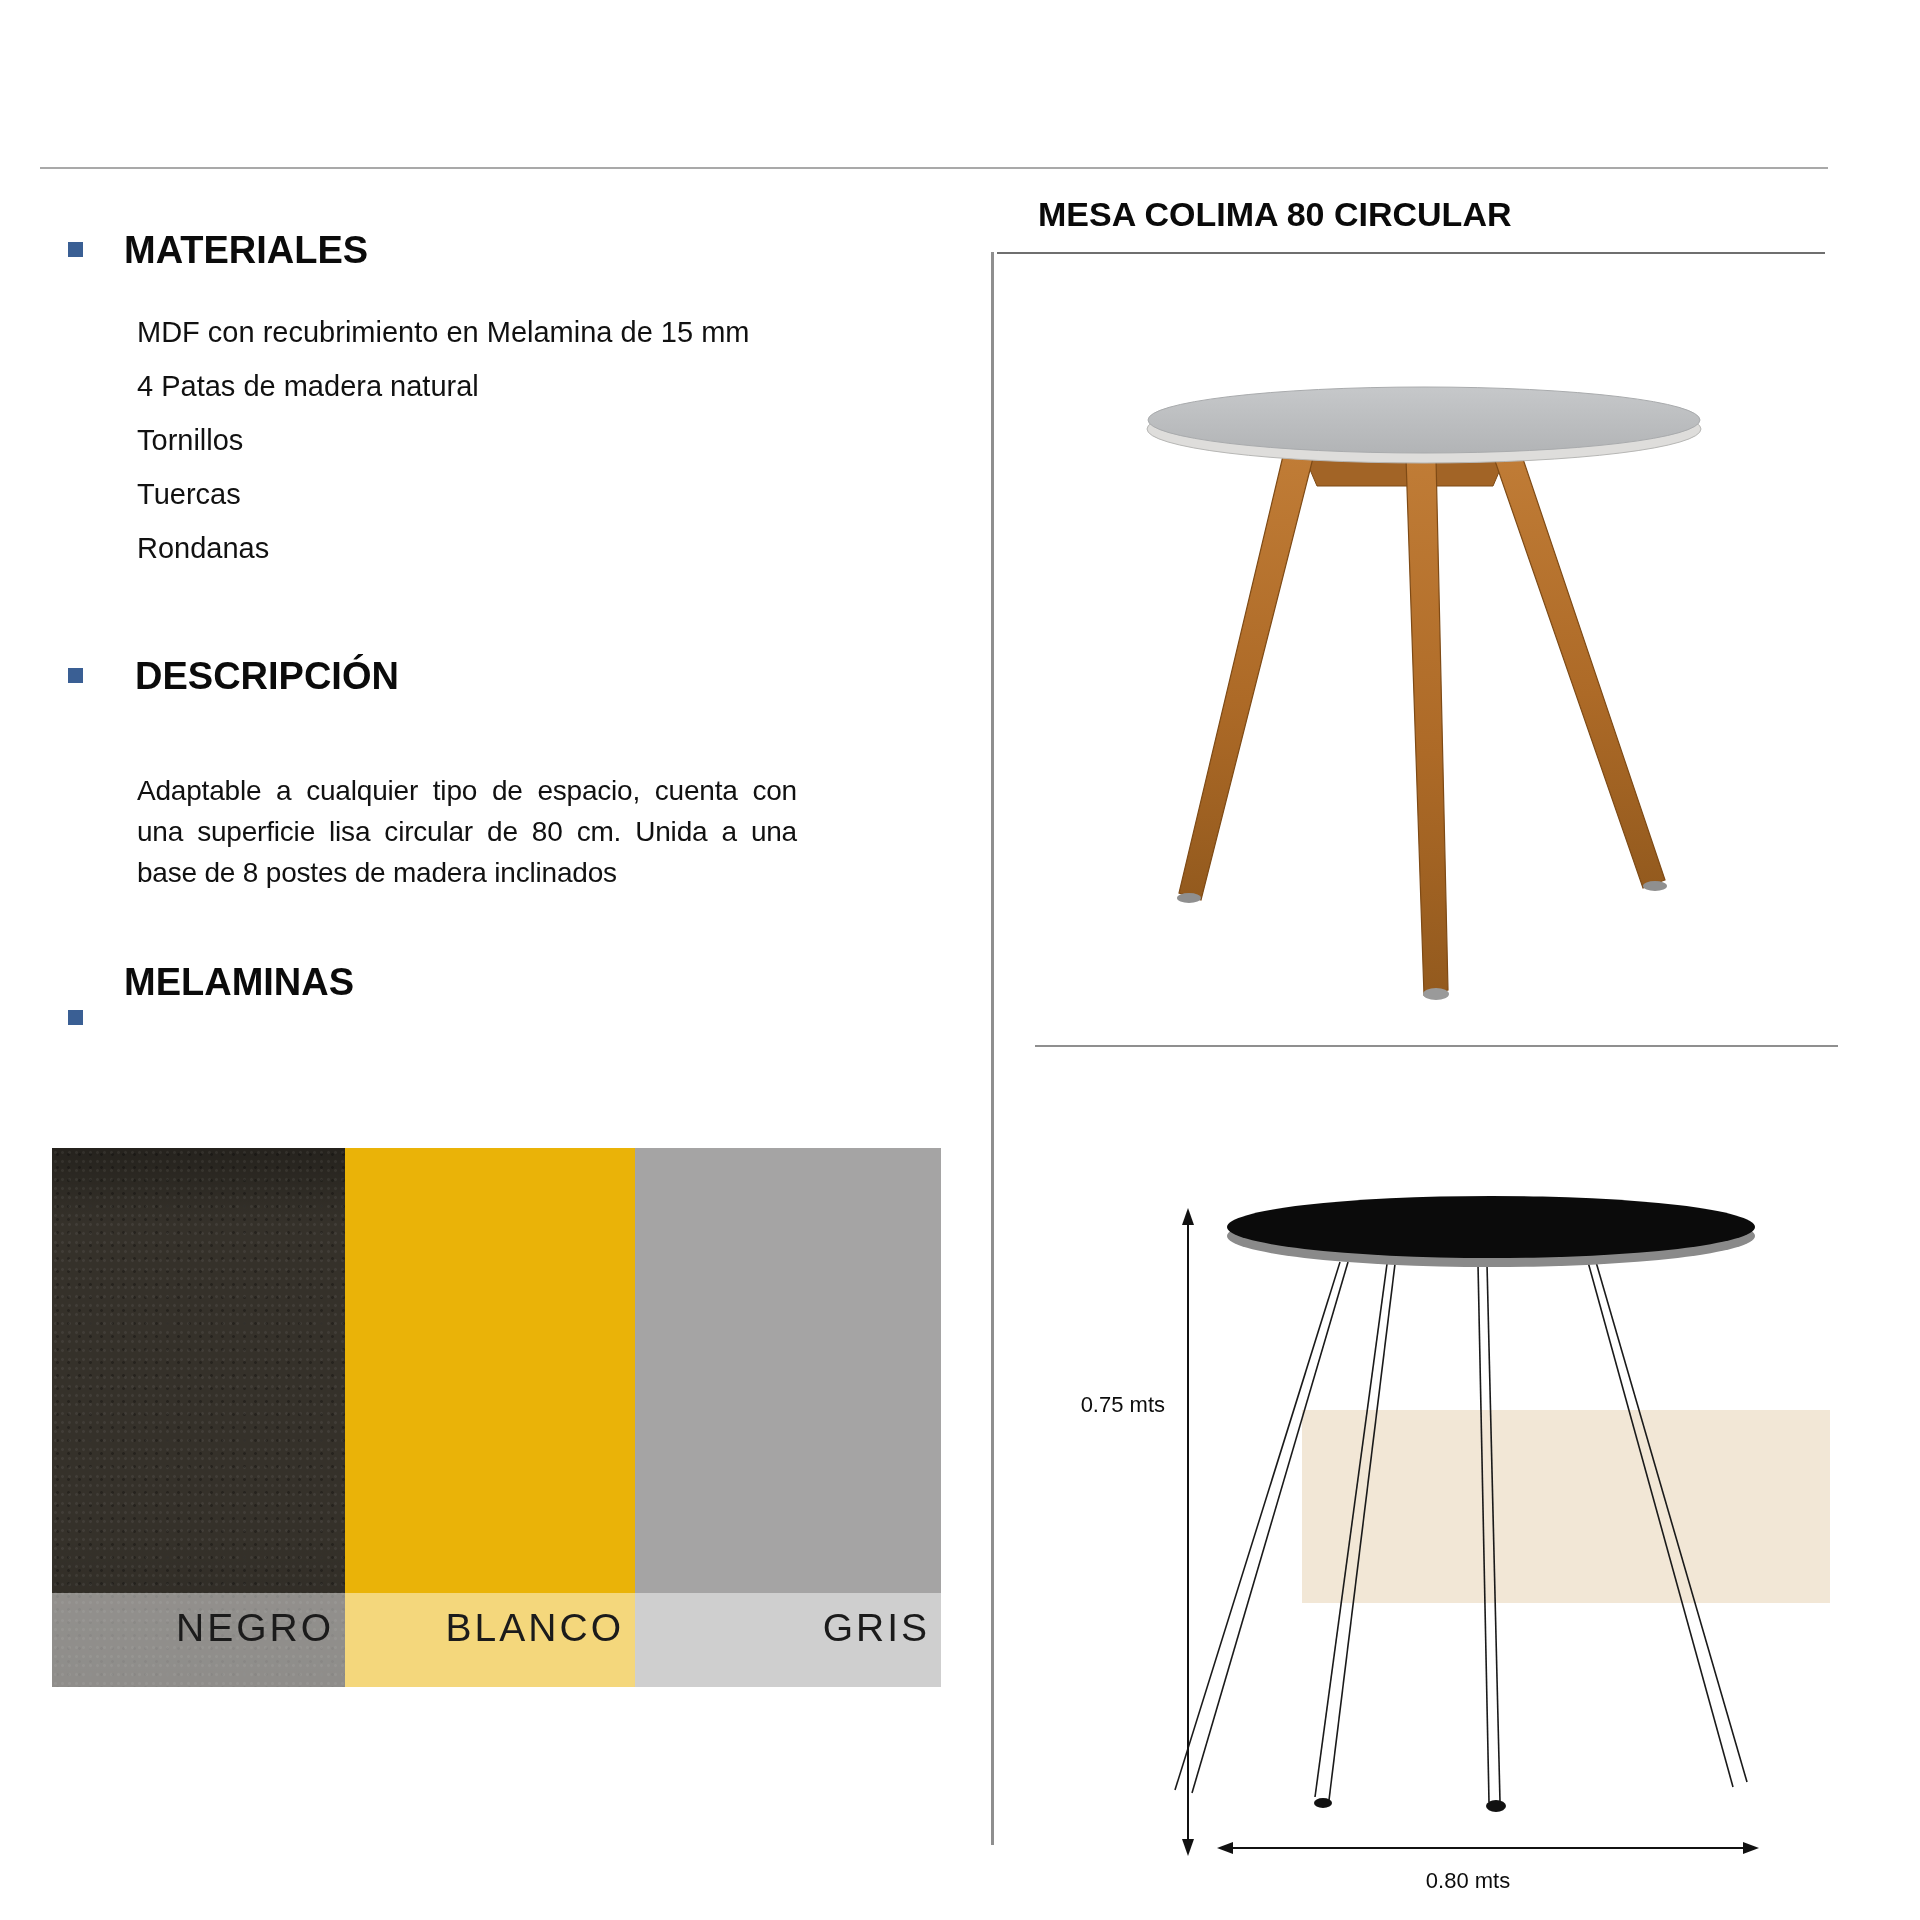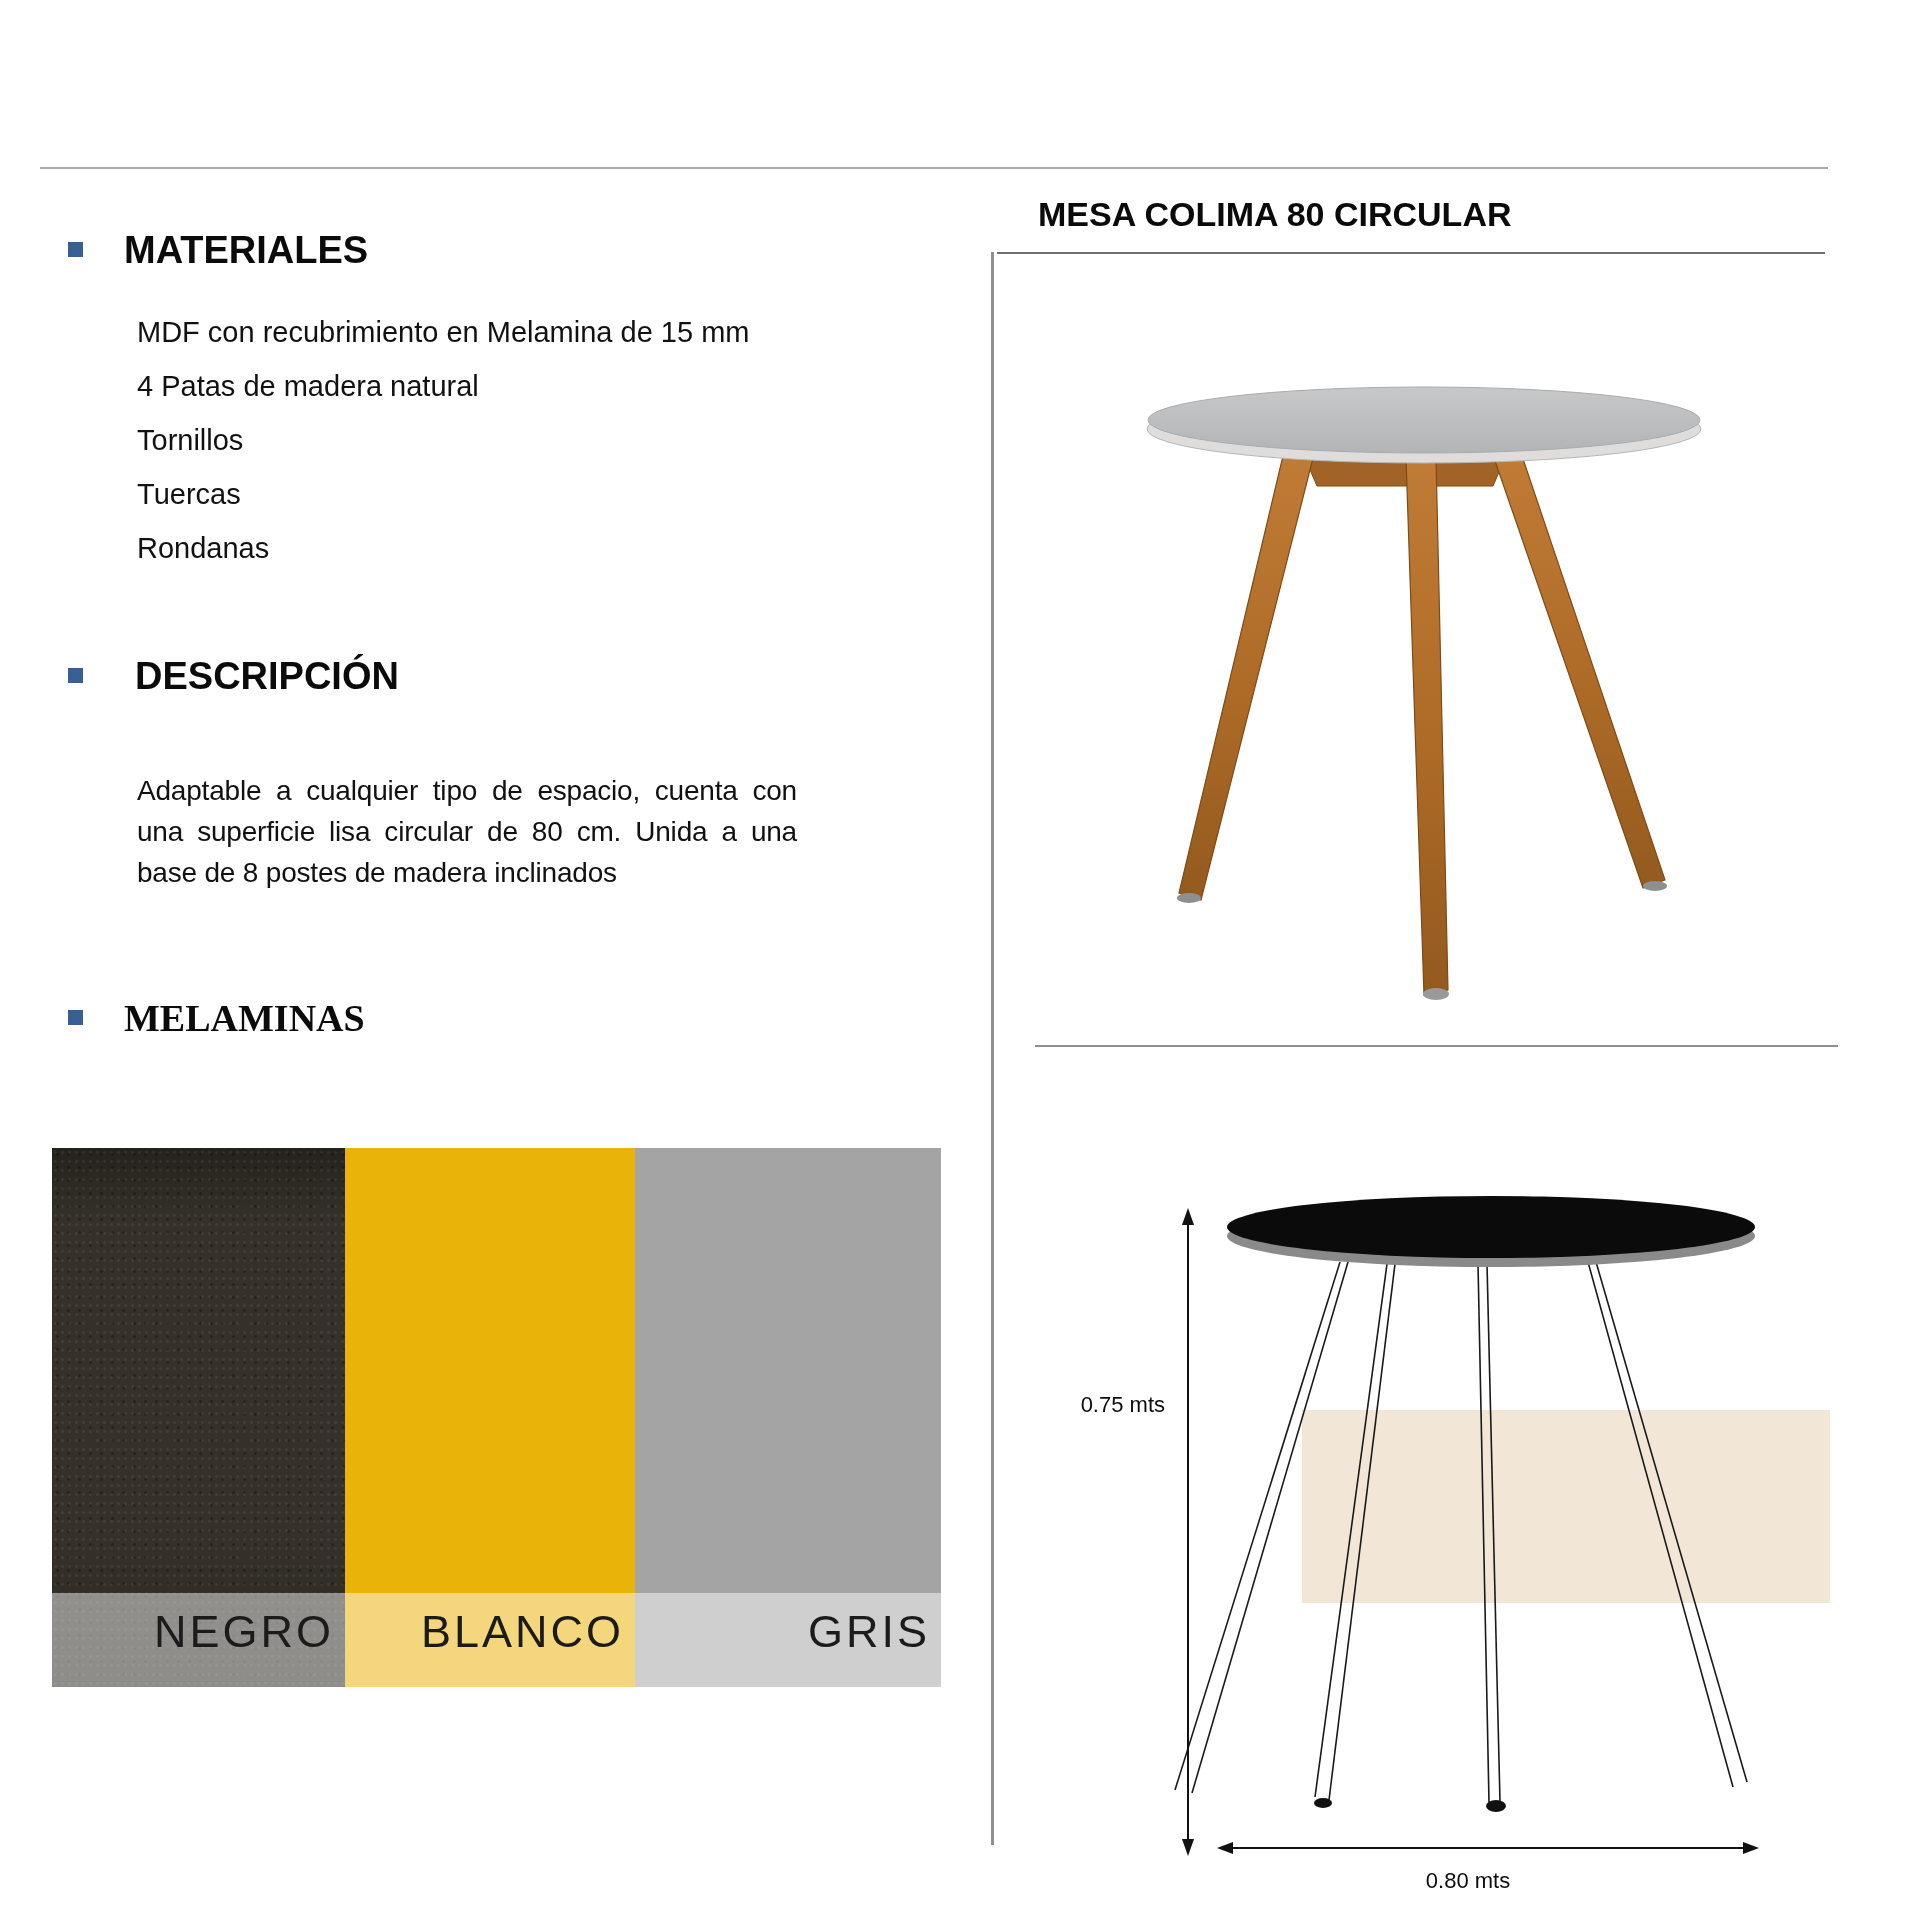--- a/index.html
+++ b/index.html
@@ -9,21 +9,21 @@
   .rule{background:#a9a9a9;}
   .bullet{width:15px;height:15px;}
   .heading{font-weight:bold;font-size:38px;line-height:1.1;color:#0b0b0b;letter-spacing:0px;}
   .list-item{font-size:29px;line-height:1;color:#111;white-space:nowrap;}
   .para-line{font-size:28px;line-height:41px;color:#111;letter-spacing:-0.2px;
              text-align:justify;text-align-last:justify;width:660px;}
   .para-line.last{text-align:left;text-align-last:left;}
   .swatch{position:absolute;top:0;height:539px;}
   .swatch-label-band{position:absolute;left:0;right:0;top:445px;height:94px;
                      background:rgba(255,255,255,0.47);}
-  .swatch-label{position:absolute;right:11px;top:13px;font-size:45px;letter-spacing:3px;
+  .swatch-label{position:absolute;right:11px;top:13px;font-size:39px;letter-spacing:3px;
                 color:#1b1b1b;font-weight:400;}
   .dim-label{font-size:22px;color:#0d0d0d;white-space:nowrap;}
   .wm-text{font-family:"Liberation Serif",serif;font-size:96px;letter-spacing:14px;
            white-space:nowrap;font-weight:400;}
   svg{display:block;}
 </style>
 </head>
 <body>
 
 <div id="page">
@@ -42,21 +42,21 @@
   <div class="abs bullet" style="left:68px;top:668px;background:#3a5f94;"></div>
   <div class="abs heading" style="left:135px;top:656px;">DESCRIPCIÓN</div>
 
   <div class="abs" style="left:137px;top:770px;">
     <div class="para-line">Adaptable a cualquier tipo de espacio, cuenta con</div>
     <div class="para-line">una superficie lisa circular de 80 cm. Unida a una</div>
     <div class="para-line last">base de 8  postes de madera inclinados</div>
   </div>
 
   <div class="abs bullet" style="left:68px;top:1010px;background:#3a5f94;"></div>
-  <div class="abs heading" style="left:124px;top:998px;font-family:Liberation Serif, serif;">MELAMINAS</div>
+  <div class="abs heading" style="left:124px;top:962px;">MELAMINAS</div>
 
   <div class="abs" style="left:52px;top:1148px;width:889px;height:539px;">
 
     <div class="swatch" style="left:0;width:293px;
          background-color:#35312a;
          background-image:
            radial-gradient(rgba(255,255,255,0.06) 1px, transparent 1.6px),
            radial-gradient(rgba(0,0,0,0.28) 1px, transparent 1.6px),
            linear-gradient(180deg, rgba(0,0,0,0.30), rgba(0,0,0,0) 14%, rgba(0,0,0,0) 72%, rgba(0,0,0,0.18));
          background-size:7px 9px, 11px 13px, 100% 100%;">

